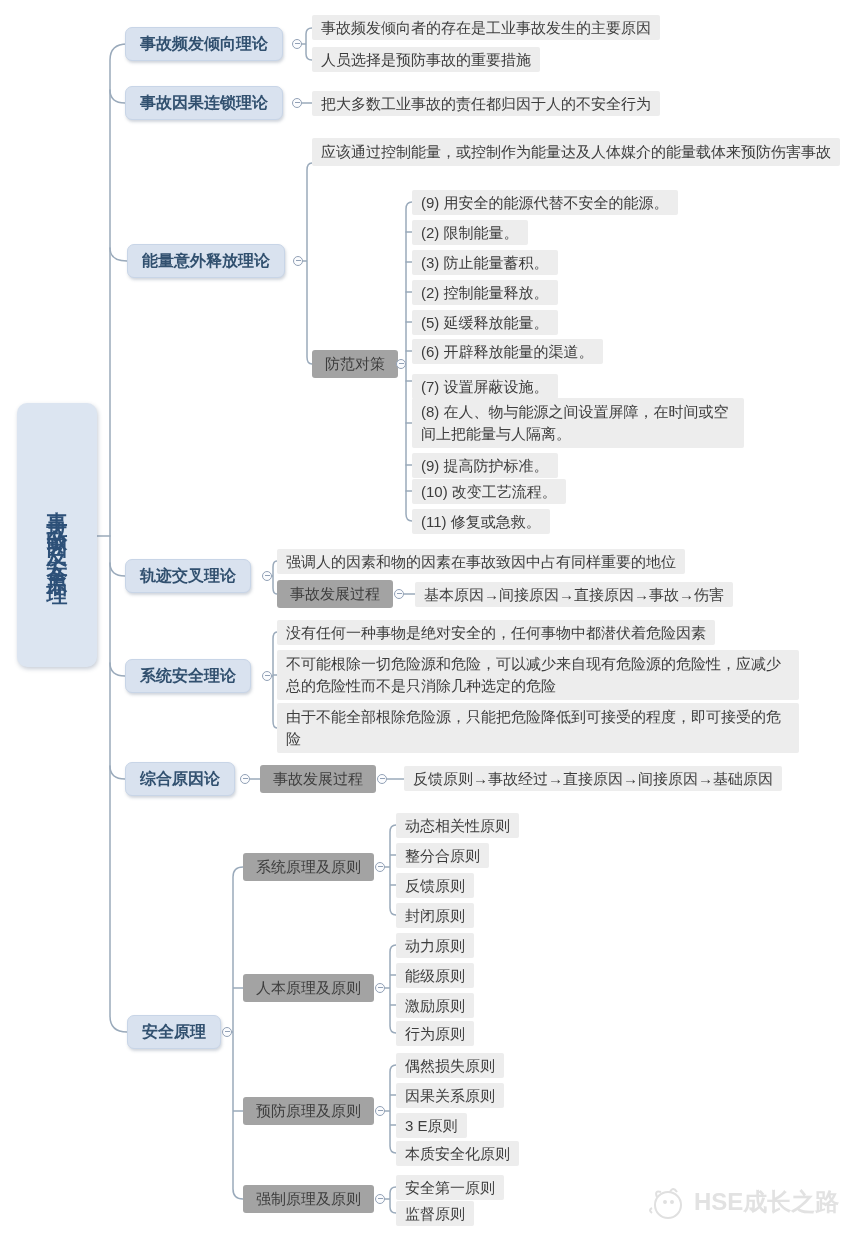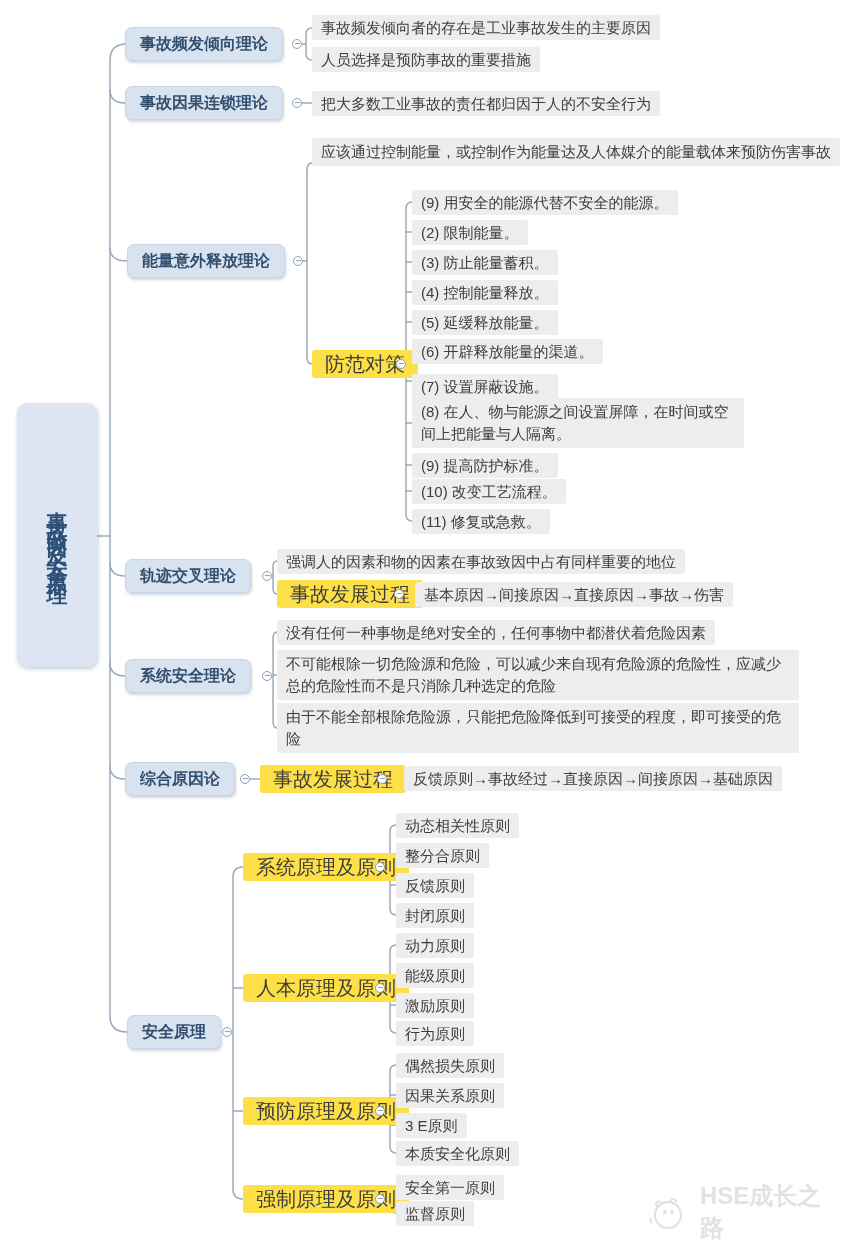--- a/index.html
+++ b/index.html
@@ -25,23 +25,23 @@
   .leaf{
     background:#ededed;
     color:#3d3d3d;
     font-size:15px;line-height:19px;
     padding:3px 9px;
     border-radius:2px;
     white-space:nowrap;
   }
   .leaf.multi{white-space:normal;line-height:22px;}
   .gnode{
-    background:#fde047;
+    background:#a3a3a3;
     color:#3d3d3d;
-    font-size:20px;line-height:18px;
+    font-size:15px;line-height:18px;
     padding:5px 13px;
     border-radius:3px;
     white-space:nowrap;
   }
   .root{
     background:#dce5f1;
     color:#2d5078;
     width:80px;height:264px;
     border-radius:10px;
     display:flex;align-items:center;justify-content:center;
@@ -57,21 +57,21 @@
     border:1px solid #92a1b6;
     border-radius:50%;
     background:#fbfcfe;
     box-sizing:border-box;
   }
   .toggle::after{
     content:"";position:absolute;left:1.5px;right:1.5px;top:3.2px;height:1px;background:#92a1b6;
   }
   .watermark{
     position:absolute;z-index:4;
-    display:flex;align-items:center;gap:12px;
+    display:flex;align-items:center;gap:6px;
     color:#e2e2e2;
   }
   .watermark-text{
     font-size:24px;font-weight:bold;
     text-shadow:1px 1px 0 #ffffff;
   }
 </style>
 </head>
 <body>
 
@@ -122,21 +122,21 @@
 <div class="node leaf" style="left:312px;top:15px;">事故频发倾向者的存在是工业事故发生的主要原因</div>
 <div class="node leaf" style="left:312px;top:47px;">人员选择是预防事故的重要措施</div>
 
 <div class="node leaf" style="left:312px;top:91px;">把大多数工业事故的责任都归因于人的不安全行为</div>
 
 <div class="node leaf multi" style="left:312px;top:138px;width:528px;">应该通过控制能量，或控制作为能量达及人体媒介的能量载体来预防伤害事故</div>
 <div class="node gnode" style="left:312px;top:350px;">防范对策</div>
 <div class="node leaf" style="left:412px;top:190px;">(9) 用安全的能源代替不安全的能源。</div>
 <div class="node leaf" style="left:412px;top:220px;">(2) 限制能量。</div>
 <div class="node leaf" style="left:412px;top:250px;">(3) 防止能量蓄积。</div>
-<div class="node leaf" style="left:412px;top:280px;">(4) 控制能量释放。</div>
+<div class="node leaf" style="left:412px;top:280px;">(2) 控制能量释放。</div>
 <div class="node leaf" style="left:412px;top:310px;">(5) 延缓释放能量。</div>
 <div class="node leaf" style="left:412px;top:339px;">(6) 开辟释放能量的渠道。</div>
 <div class="node leaf" style="left:412px;top:374px;">(7) 设置屏蔽设施。</div>
 <div class="node leaf multi" style="left:412px;top:398px;width:332px;">(8) 在人、物与能源之间设置屏障，在时间或空间上把能量与人隔离。</div>
 <div class="node leaf" style="left:412px;top:453px;">(9) 提高防护标准。</div>
 <div class="node leaf" style="left:412px;top:479px;">(10) 改变工艺流程。</div>
 <div class="node leaf" style="left:412px;top:509px;">(11) 修复或急救。</div>
 
 <div class="node leaf" style="left:277px;top:549px;">强调人的因素和物的因素在事故致因中占有同样重要的地位</div>
 <div class="node gnode" style="left:277px;top:580px;">事故发展过程</div>

